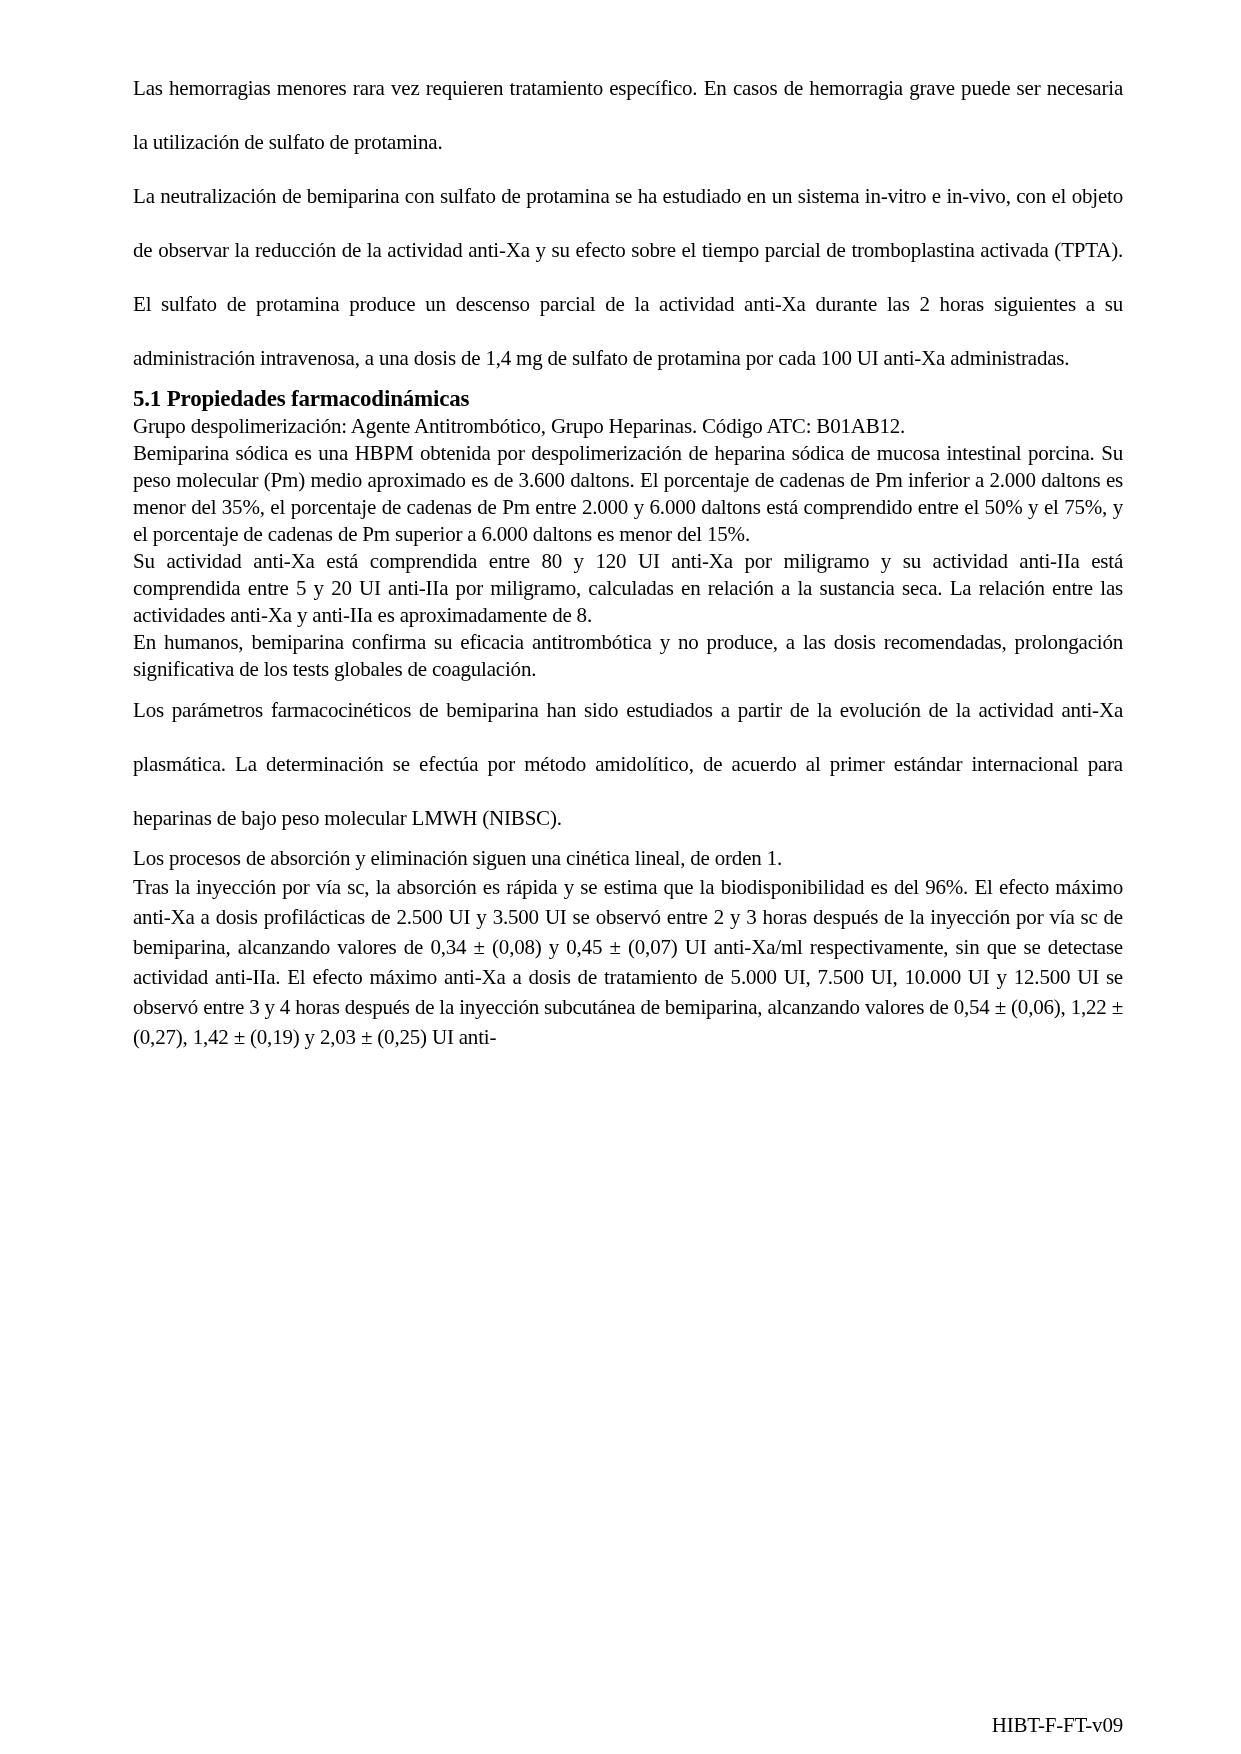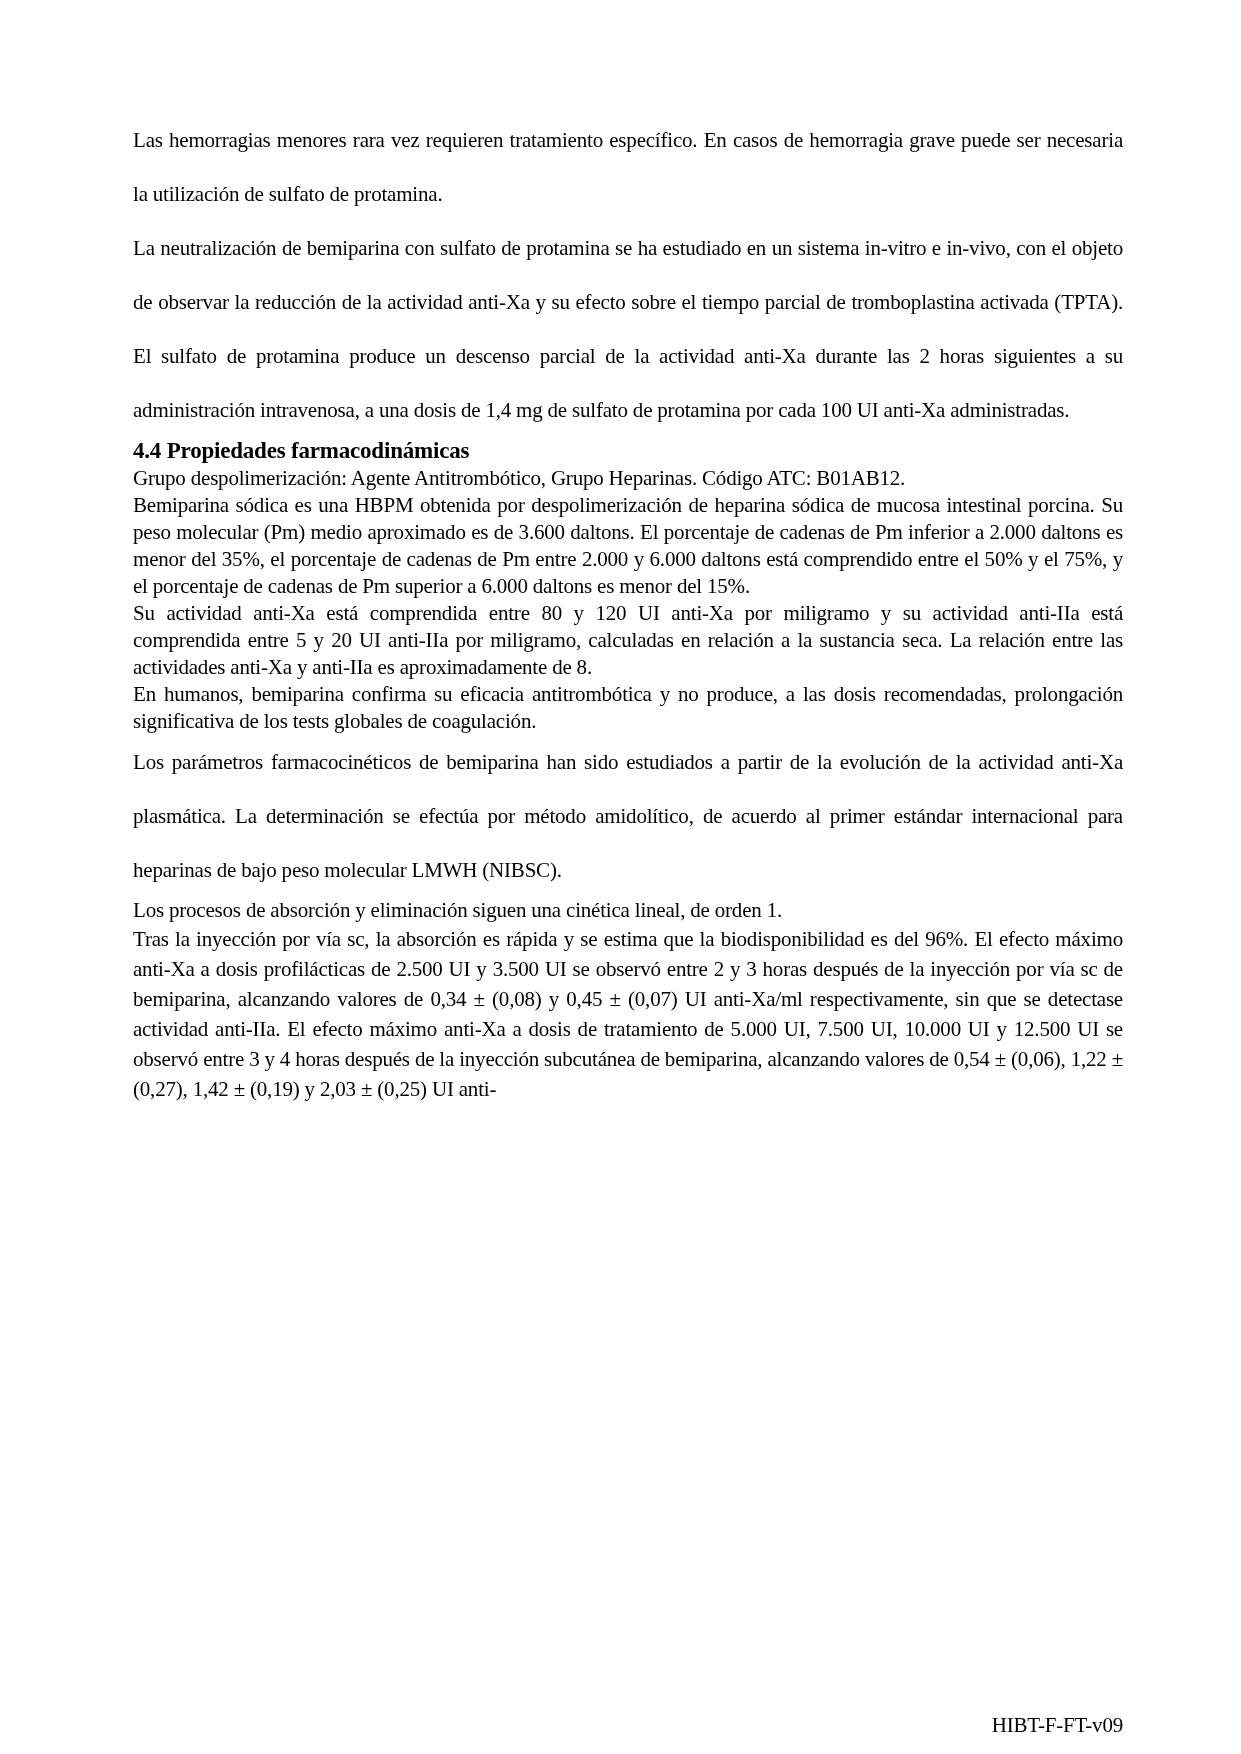--- a/index.html
+++ b/index.html
@@ -14,21 +14,21 @@
     background: #ffffff;
     overflow: hidden;
     font-family: "Liberation Serif", serif;
     color: #000000;
   }
   .content {
     position: absolute;
     left: 133px;
     top: 0;
     width: 990px;
-    padding-top: 113px;
+    padding-top: 61px;
   }
   .content p, .content div.h, .content div.uh {
     margin: 0;
   }
   
   .ds {
     font-size: 21px;
     line-height: 54px;
     text-align: justify;
     letter-spacing: -0.2px;
@@ -91,21 +91,21 @@
 <body>
 
 <div class="page">
   <div class="content">
 
     <p class="ds">Las hemorragias menores rara vez requieren tratamiento específico. En casos de hemorragia grave puede ser necesaria la utilización de sulfato de protamina.</p>
 
     <p class="ds">La neutralización de bemiparina con sulfato de protamina se ha estudiado en un sistema in-vitro e in-vivo, con el objeto de observar la reducción de la actividad anti-Xa y su efecto sobre el tiempo parcial de tromboplastina activada (TPTA). El sulfato de protamina produce un descenso parcial de la actividad anti-Xa durante las 2 horas siguientes a su administración intravenosa, a una dosis de 1,4 mg de sulfato de protamina por cada 100 UI anti-Xa administradas.</p>
 
 
-    <div class="h mt-h51">4.4 Propiedades farmacodinámicas</div>
+    <div class="h mt-h51">5.1 Propiedades farmacodinámicas</div>
 
     <p class="ss mt-grupo">Grupo despolimerización: Agente Antitrombótico, Grupo Heparinas. Código ATC: B01AB12.</p>
 
     <p class="ss mt-bemi">Bemiparina sódica es una HBPM obtenida por despolimerización de heparina sódica de mucosa intestinal porcina. Su peso molecular (Pm) medio aproximado es de 3.600 daltons. El porcentaje de cadenas de Pm inferior a 2.000 daltons es menor del 35%, el porcentaje de cadenas de Pm entre 2.000 y 6.000 daltons está comprendido entre el 50% y el 75%, y el porcentaje de cadenas de Pm superior a 6.000 daltons es menor del 15%.</p>
 
     <p class="ss mt-acti">Su actividad anti-Xa está comprendida entre 80 y 120 UI anti-Xa por miligramo y su actividad anti-IIa está comprendida entre 5 y 20 UI anti-IIa por miligramo, calculadas en relación a la sustancia seca. La relación entre las actividades anti-Xa y anti-IIa es aproximadamente de 8.</p>
 
 
     <p class="ss mt-huma">En humanos, bemiparina confirma su eficacia antitrombótica y no produce, a las dosis recomendadas, prolongación significativa de los tests globales de coagulación.</p>
 

